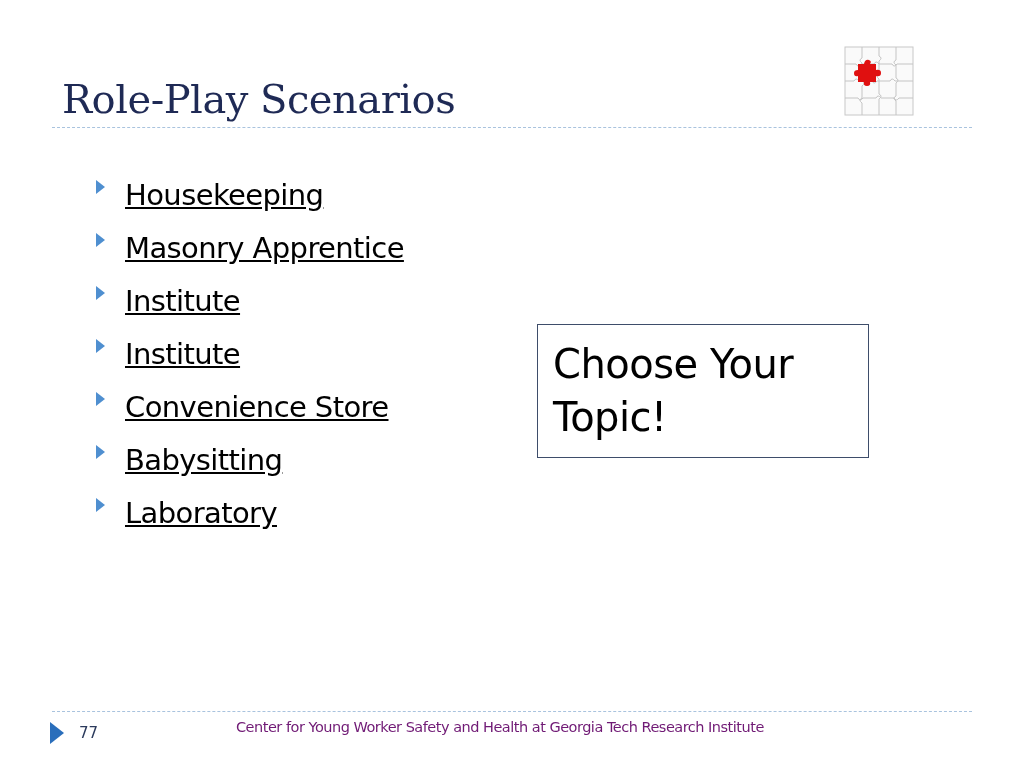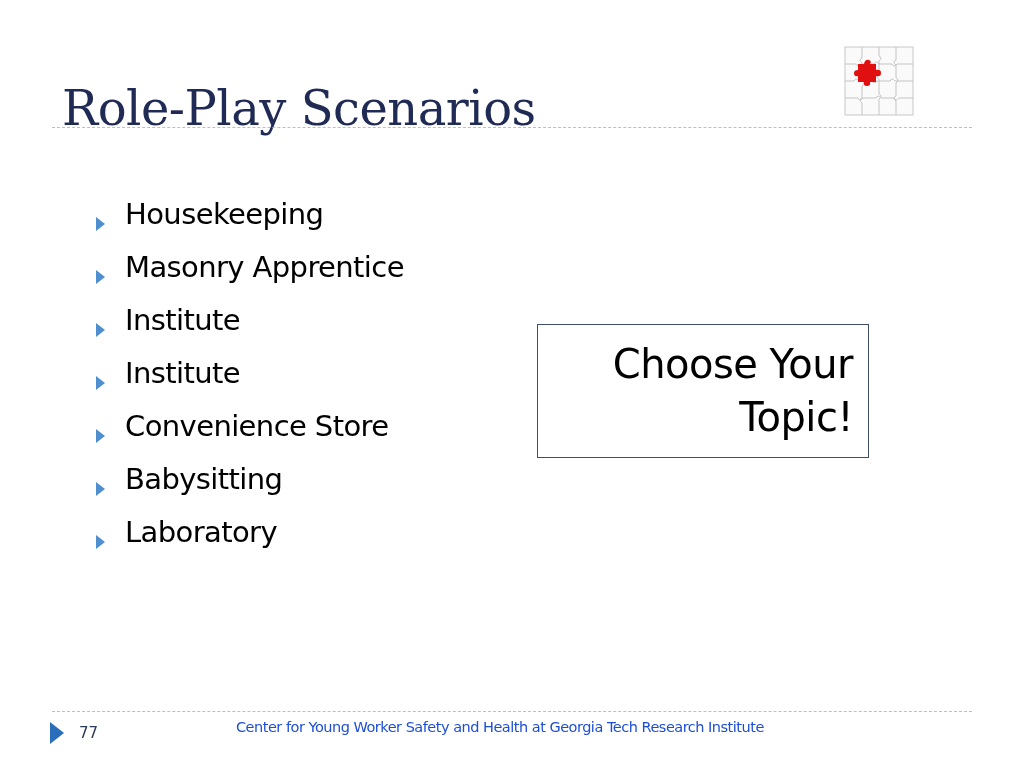--- a/index.html
+++ b/index.html
@@ -4,67 +4,67 @@
   <style>
     html, body { margin: 0; padding: 0; }
     body {
       width: 1024px; height: 768px; background: #ffffff;
       position: relative; overflow: hidden;
       font-family: "Liberation Sans", sans-serif;
     }
     .title {
       position: absolute; left: 62px; top: 52px;
       font-family: "DejaVu Serif", serif;
-      font-size: 48px; color: #1f2a55; line-height: 1;
+      font-size: 40px; color: #1f2a55; line-height: 1;
       letter-spacing: -0.5px; font-weight: normal;
     }
     .rule {
       position: absolute; left: 52px; width: 920px; height: 0;
       border-top: 1.5px dashed #a9c3de;
     }
     .rule.top { top: 127px; }
     .rule.bottom { top: 711px; }
     .puzzle {
       position: absolute; left: 844px; top: 46px; width: 70px; height: 70px;
     }
     .bullets {
       position: absolute; left: 96px; top: 178px; margin: 0; padding: 0; list-style: none;
     }
     .bullets li {
-      display: flex; align-items: flex-end; height: 53px;
+      display: flex; align-items: flex-start; height: 53px; text-decoration: underline;
     }
     .bullet-icon {
       width: 0; height: 0; margin-right: 20px; margin-top: 2px;
       border-top: 7px solid transparent; border-bottom: 7px solid transparent;
       border-left: 9px solid #4f8fd0;
     }
     .bullet-text {
       font-family: "DejaVu Sans", sans-serif;
       font-size: 29px; color: #000; letter-spacing: -0.6px;
     }
     .topic-box {
       position: absolute; left: 537px; top: 324px; width: 332px; height: 134px;
       border: 1.3px solid #3e4d6a; box-sizing: border-box;
-      display: flex; align-items: center; justify-content: center; text-align: right;
+      display: flex; align-items: center; justify-content: center; text-align: left;
     }
     .topic-text {
       font-family: "DejaVu Sans", sans-serif; font-size: 40px; line-height: 1.33;
       color: #000; letter-spacing: -0.5px; width: 300px;
     }
     .footer-arrow {
       position: absolute; left: 50px; top: 722px; width: 0; height: 0;
       border-top: 11px solid transparent; border-bottom: 11px solid transparent;
       border-left: 14px solid #2a6ebb;
     }
     .page-num {
       position: absolute; left: 79px; top: 724px; font-size: 15px; color: #2b3a5c;
       font-family: "DejaVu Sans", sans-serif;
     }
     .footer-text {
-      position: absolute; left: 236px; top: 719px; font-size: 14.5px; color: #1d4ed8;
+      position: absolute; left: 236px; top: 719px; font-size: 14.5px; color: #701a75;
       font-family: "DejaVu Sans", sans-serif; letter-spacing: -0.5px;
     }
   </style>
 </head>
 <body>
 
 <div>
   <h1 class="title">Role-Play Scenarios</h1>
 
   <svg class="puzzle" viewBox="0 0 70 70">

